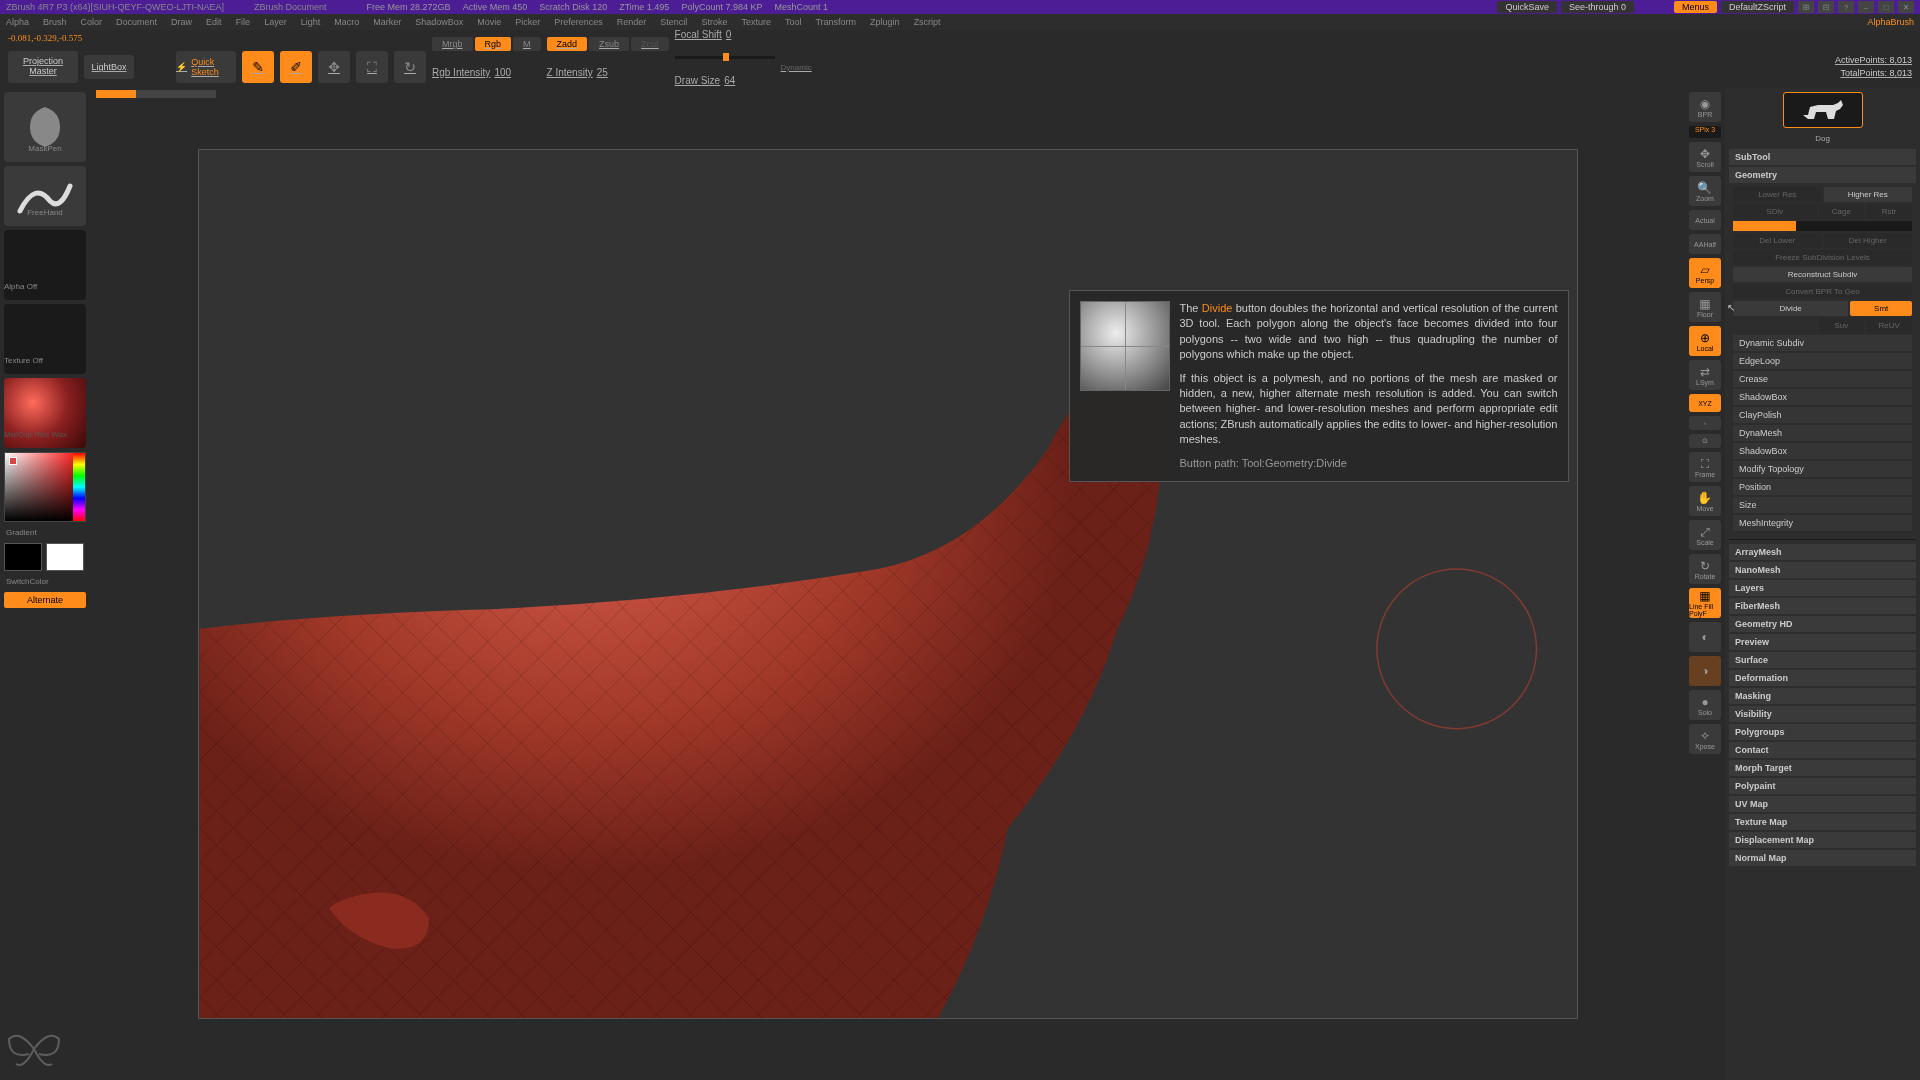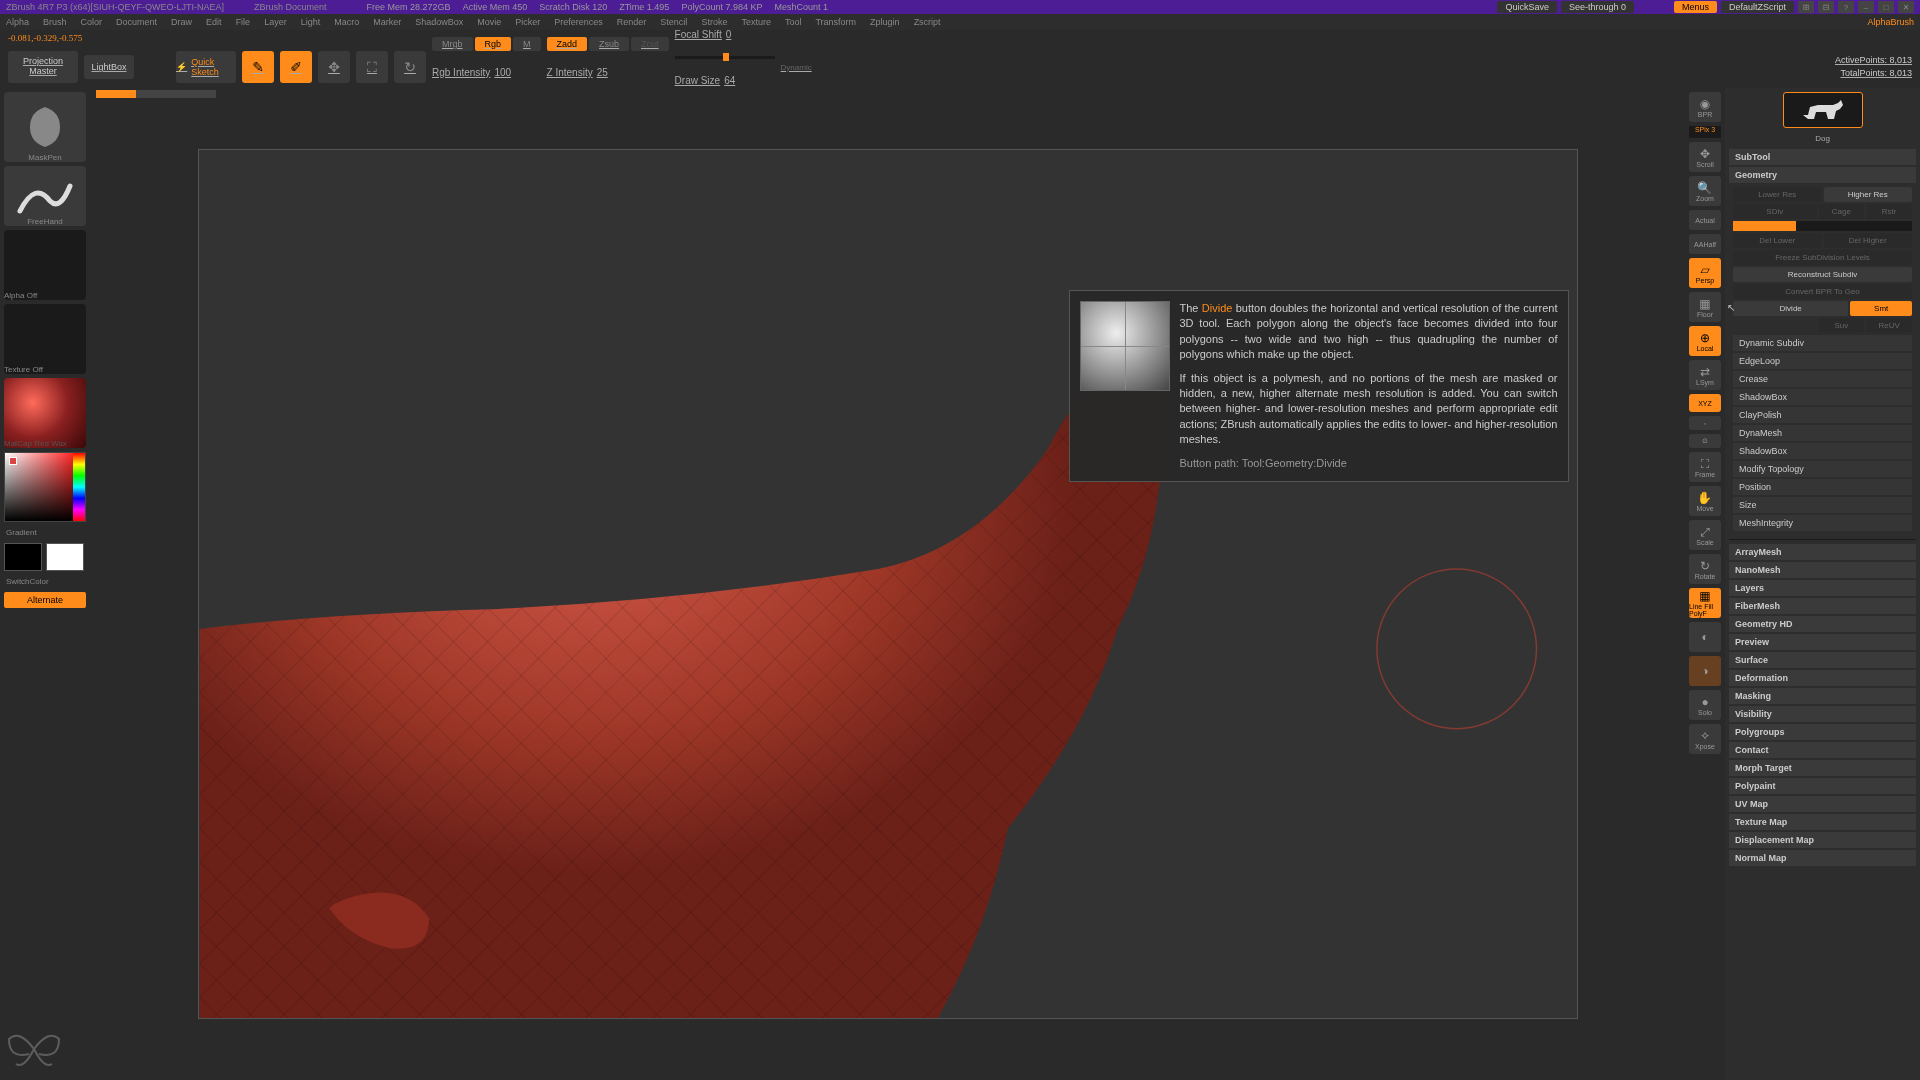--- a/index.html
+++ b/index.html
@@ -35,21 +35,21 @@
 .mode-btn.active { background: #ff8c1a; color: #000; }
 .slider-label { display: flex; gap: 4px; }
 .slider-track { width: 100px; height: 3px; background: #1a1a1a; position: relative; }
 .slider-thumb { position: absolute; width: 6px; height: 8px; background: #ff8c1a; top: -3px; }
 .stats-block { margin-left: auto; font-size: 9px; color: #ccc; text-align: right; line-height: 1.4; }
 
 
 .main { display: flex; height: calc(100% - 88px); }
 .leftbar { width: 90px; background: #2a2a2a; padding: 4px; display: flex; flex-direction: column; gap: 4px; }
 .big-swatch { width: 82px; height: 70px; background: #3a3a3a; border-radius: 4px; display: flex; align-items: center; justify-content: center; position: relative; }
-.swatch-label { position: absolute; bottom: 0; font-size: 8px; color: #888; }
+.swatch-label { position: absolute; bottom: 9px; font-size: 8px; color: #888; }
 .brush-preview { width: 82px; height: 60px; background: #3a3a3a; border-radius: 4px; display: flex; align-items: center; justify-content: center; position: relative; }
 .alpha-box, .tex-box, .mat-box { width: 82px; height: 70px; background: #1a1a1a; border-radius: 4px; position: relative; }
 .mat-box { background: radial-gradient(circle at 35% 35%, #ff6b5b, #8b2020, #3a0808); }
 .color-picker { width: 82px; height: 70px; background: linear-gradient(to right, #fff, #f00), linear-gradient(to bottom, transparent, #000); background-blend-mode: multiply; position: relative; border: 1px solid #444; }
 .hue-strip { position: absolute; right: 0; top: 0; width: 12px; height: 100%; background: linear-gradient(to bottom, #f00, #ff0, #0f0, #0ff, #00f, #f0f, #f00); }
 .color-marker { position: absolute; width: 8px; height: 8px; border: 1px solid #fff; top: 4px; left: 4px; background: #d44; }
 .small-label { font-size: 8px; color: #888; padding: 2px; }
 .two-swatch { display: flex; gap: 4px; }
 .two-swatch div { width: 38px; height: 28px; border: 1px solid #555; }
 .alt-btn { background: #ff8c1a; color: #000; padding: 3px; text-align: center; font-size: 9px; border-radius: 2px; }

